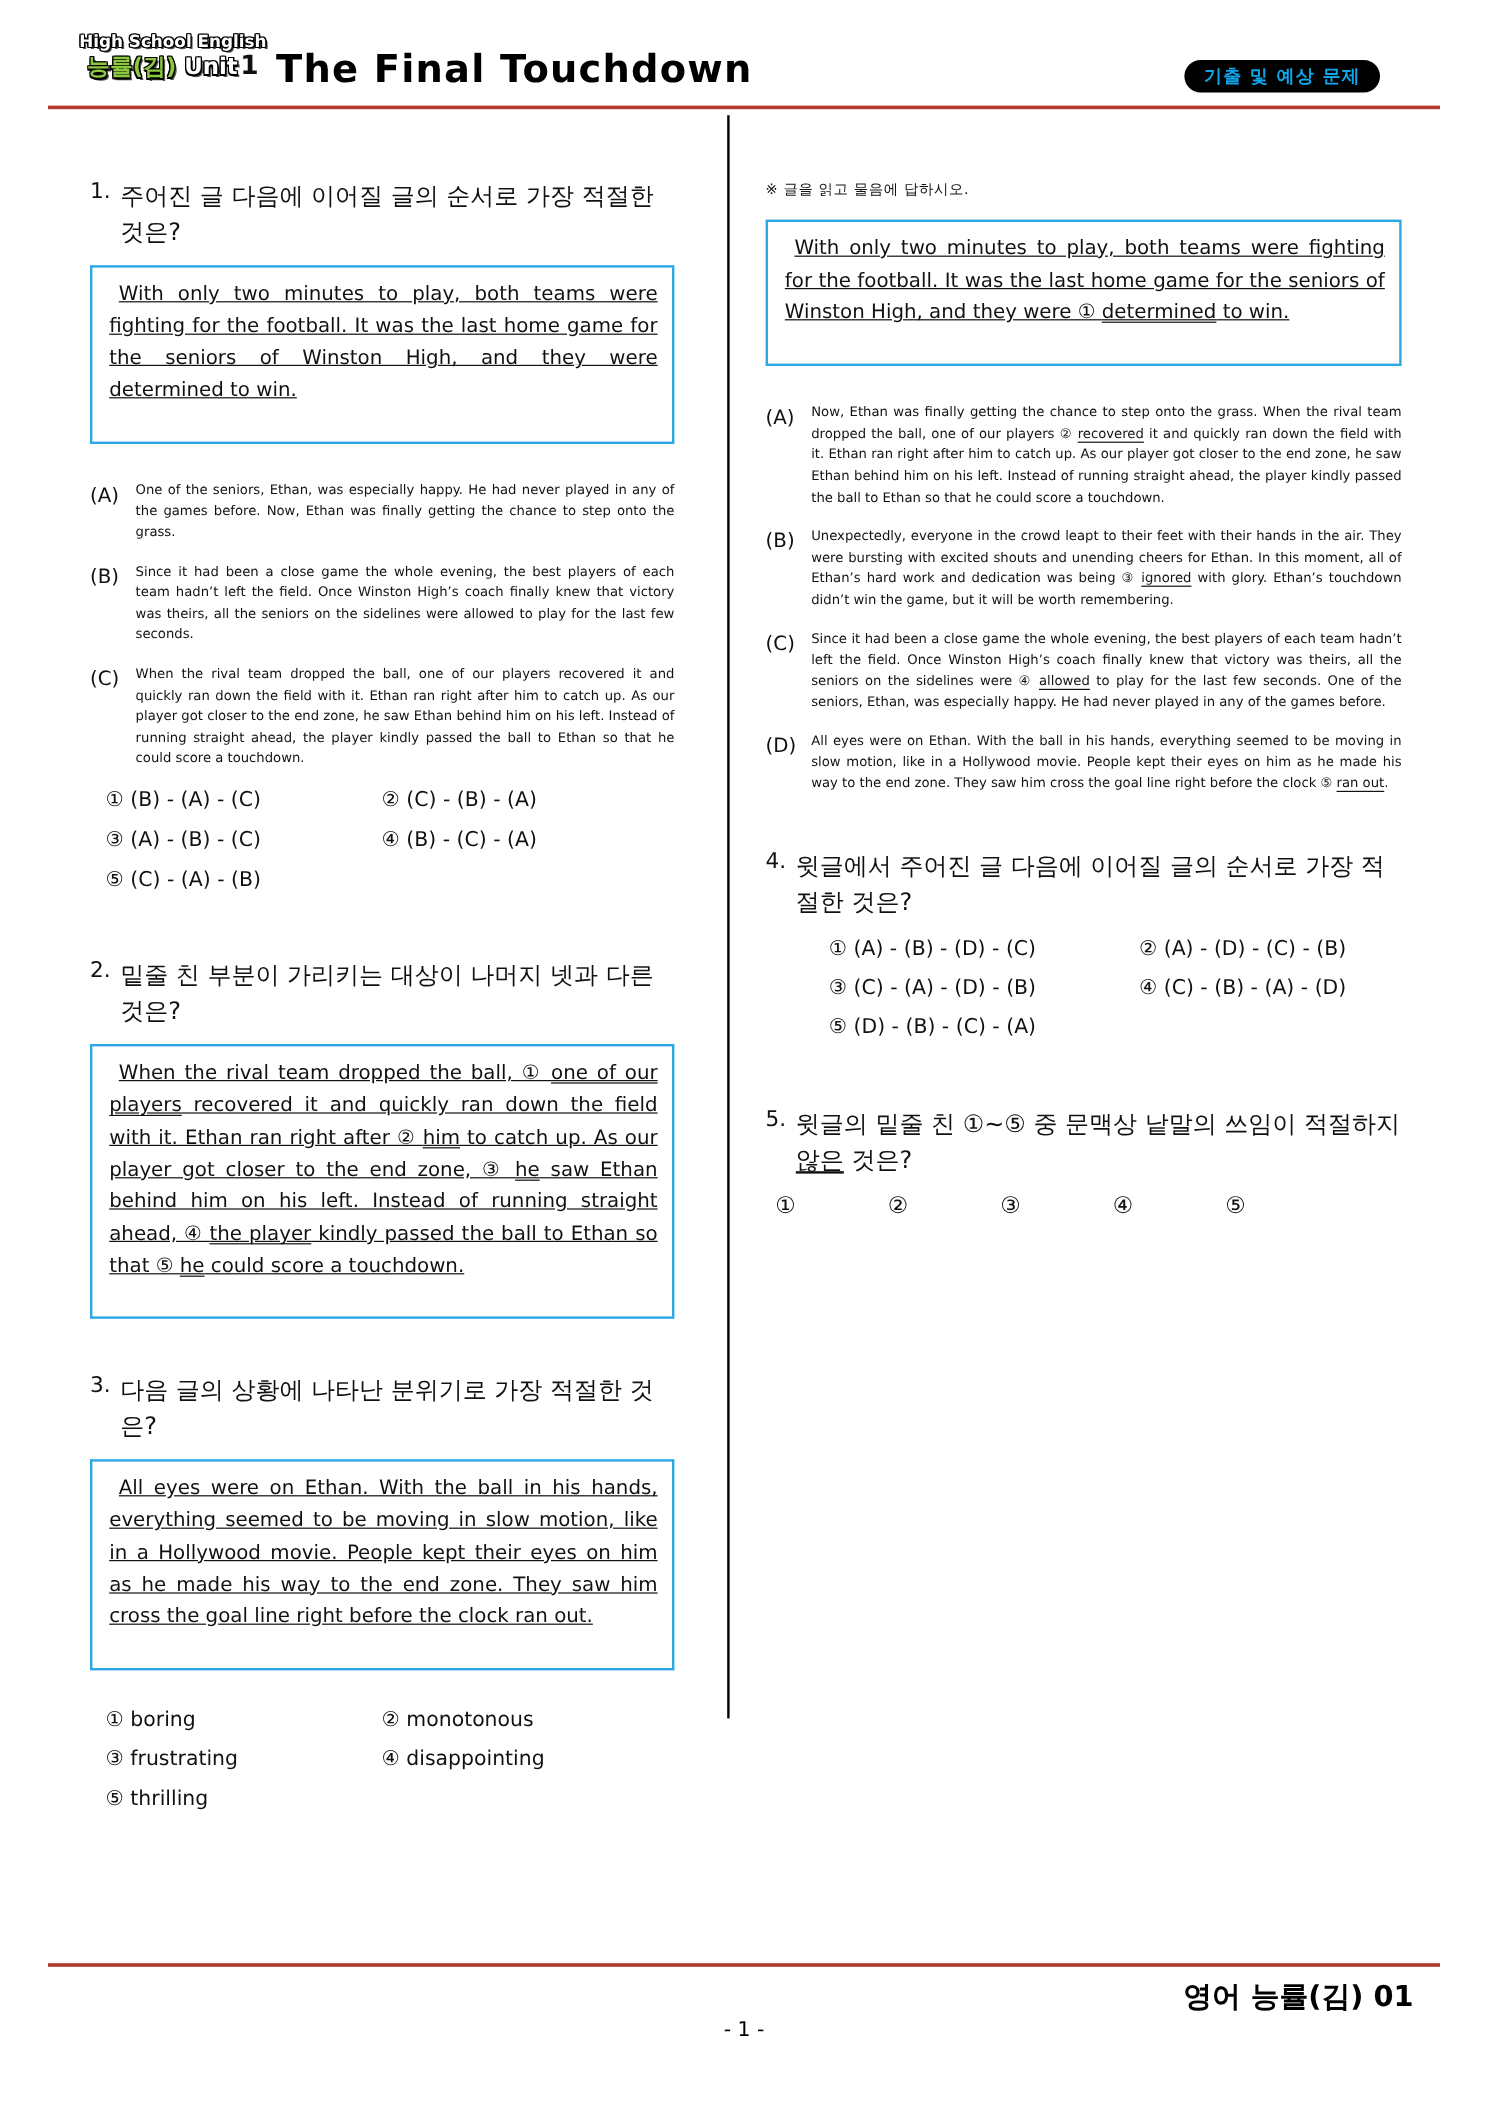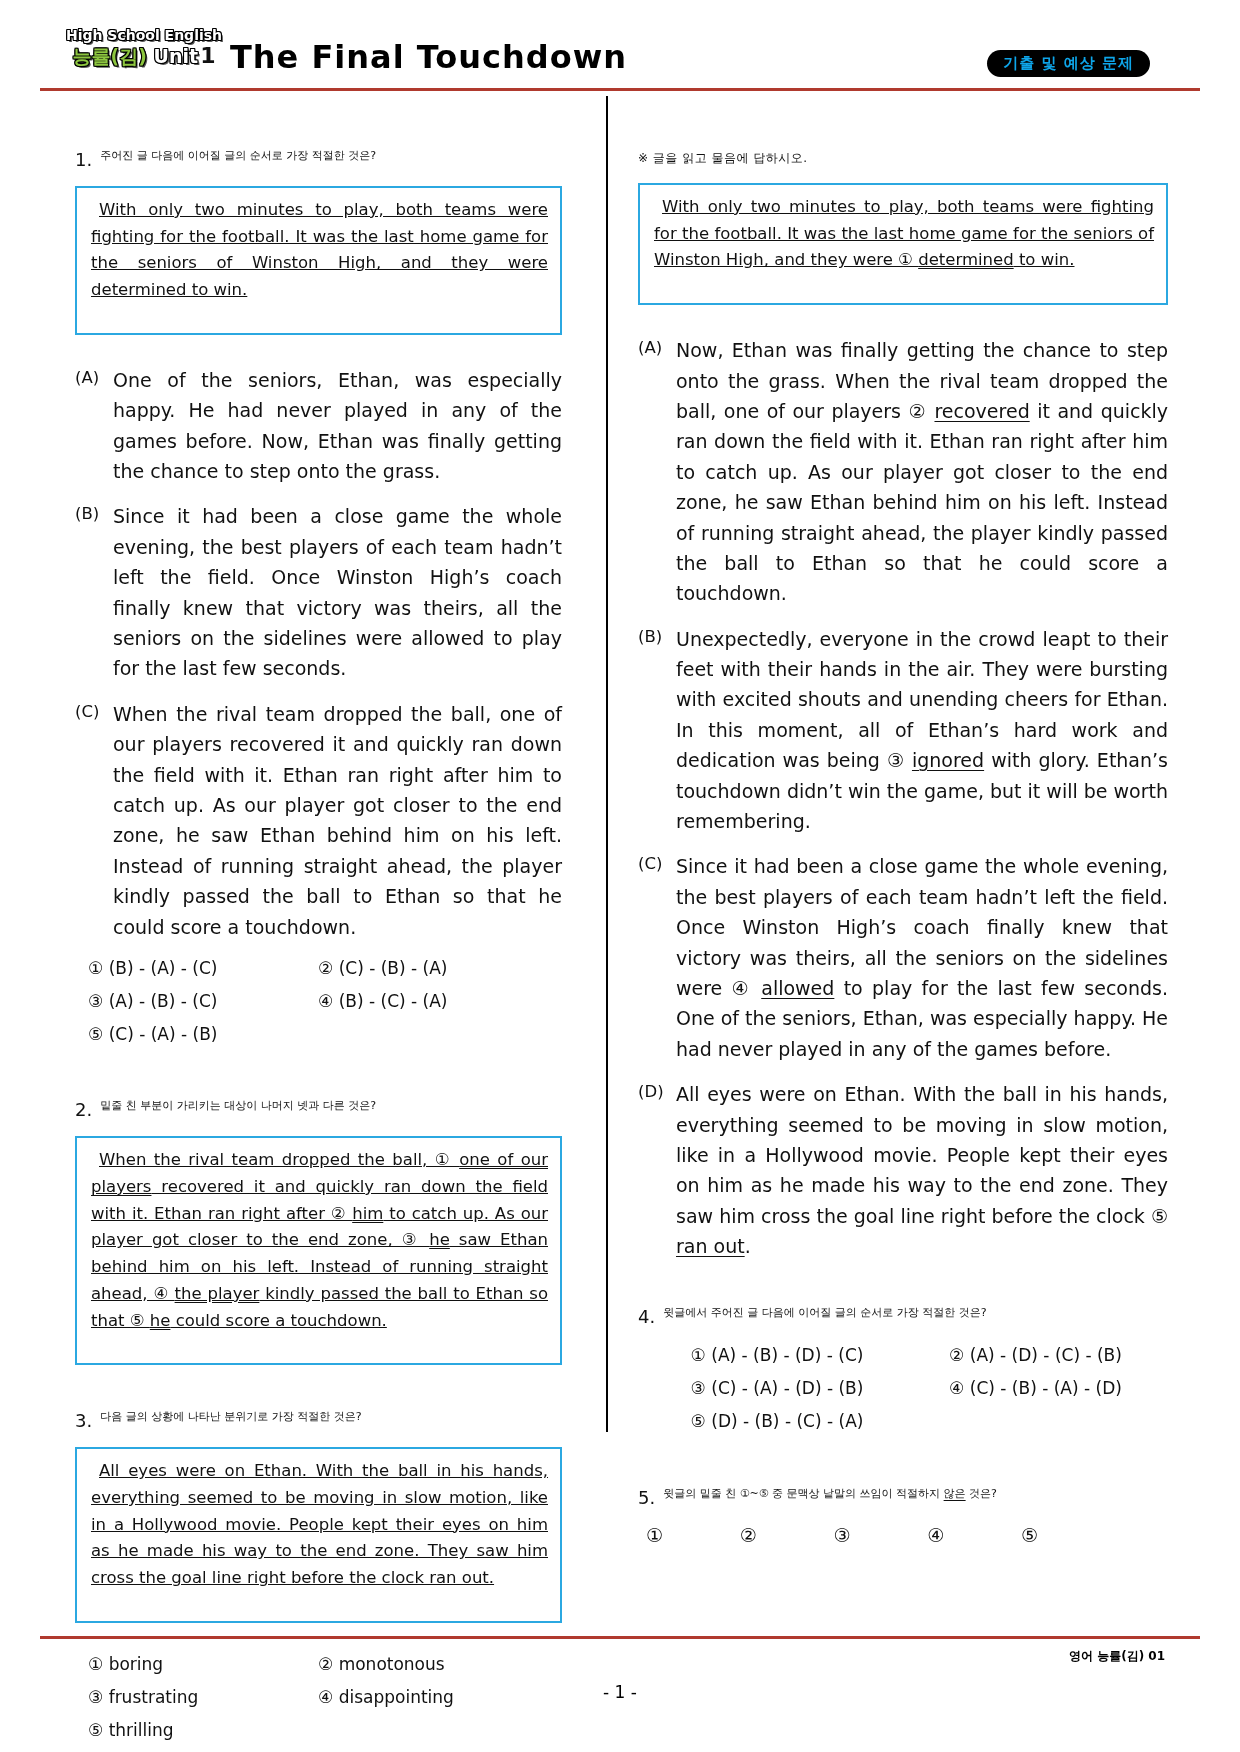--- a/index.html
+++ b/index.html
@@ -38,33 +38,33 @@
   .rule-top { position:absolute; top:88px; left:40px; right:40px; height:3px; background:#B03A2E; }
 
   
   .divider { position:absolute; left:606px; top:96px; width:2px; height:1336px; background:#000; }
   .col-left  { position:absolute; left:75px;  top:146px; width:487px; }
   .col-right { position:absolute; left:638px; top:146px; width:530px; }
 
   
   .q-head { display:flex; margin-bottom:13px; line-height:1.5; }
   .q-num  { font-size:18px; flex:0 0 auto; padding-right:8px; }
-  .q-prompt { font-size:11px; padding-top:2px; }
+  .q-prompt { font-size:20px; padding-top:2px; }
   .u { text-decoration:underline; text-underline-offset:3px; }
 
   .pbox {
     border:2.5px solid #2BA8E1;
     padding:9px 12px 29px 14px;
     font-size:16.5px; line-height:1.62; text-align:justify;
     text-indent:8px; margin-bottom:30px;text-decoration:underline;
   }
 
   .lpara { display:flex; margin-bottom:15px; }
   .lpara-label { flex:0 0 38px; font-size:16.5px; line-height:1.6; }
-  .lpara-text { flex:1; font-size:19px; line-height:1.6; text-align:justify; }
+  .lpara-text { flex:1; font-size:11px; line-height:1.6; text-align:justify; }
 
   .opt-grid {
     display:grid; grid-template-columns:230px 1fr;
     row-gap:9px; padding-left:13px; font-size:17px; line-height:1.4;
     margin-top:4px;
   }
   .opt-grid-wide { grid-template-columns:252px 1fr;text-align:center; }
 
   .opt-row-spread {
     display:flex; justify-content:space-between;
@@ -72,22 +72,22 @@
   }
 
   .section-gap-lg { margin-top:50px; }
   .section-gap-md { margin-top:42px; }
 
   .instruction { font-size:12px; margin:4px 0 16px 0; letter-spacing:0.5px; }
 
   
   .rule-bottom { position:absolute; top:1636px; left:40px; right:40px; height:2.5px; background:#B03A2E; }
   .footer-right {
-    position:absolute; top:1648px; right:75px;
-    font-size:12px; font-weight:bold; color:#000;
+    position:absolute; top:1648px; right:62px;
+    font-size:24px; font-weight:bold; color:#000;
   }
   .footer-page {
     position:absolute; top:1682px; left:0; width:1240px;
     text-align:center; font-size:17px; color:#000;
   }
 </style>
 </head>
 <body>
 
 <div class="header">

